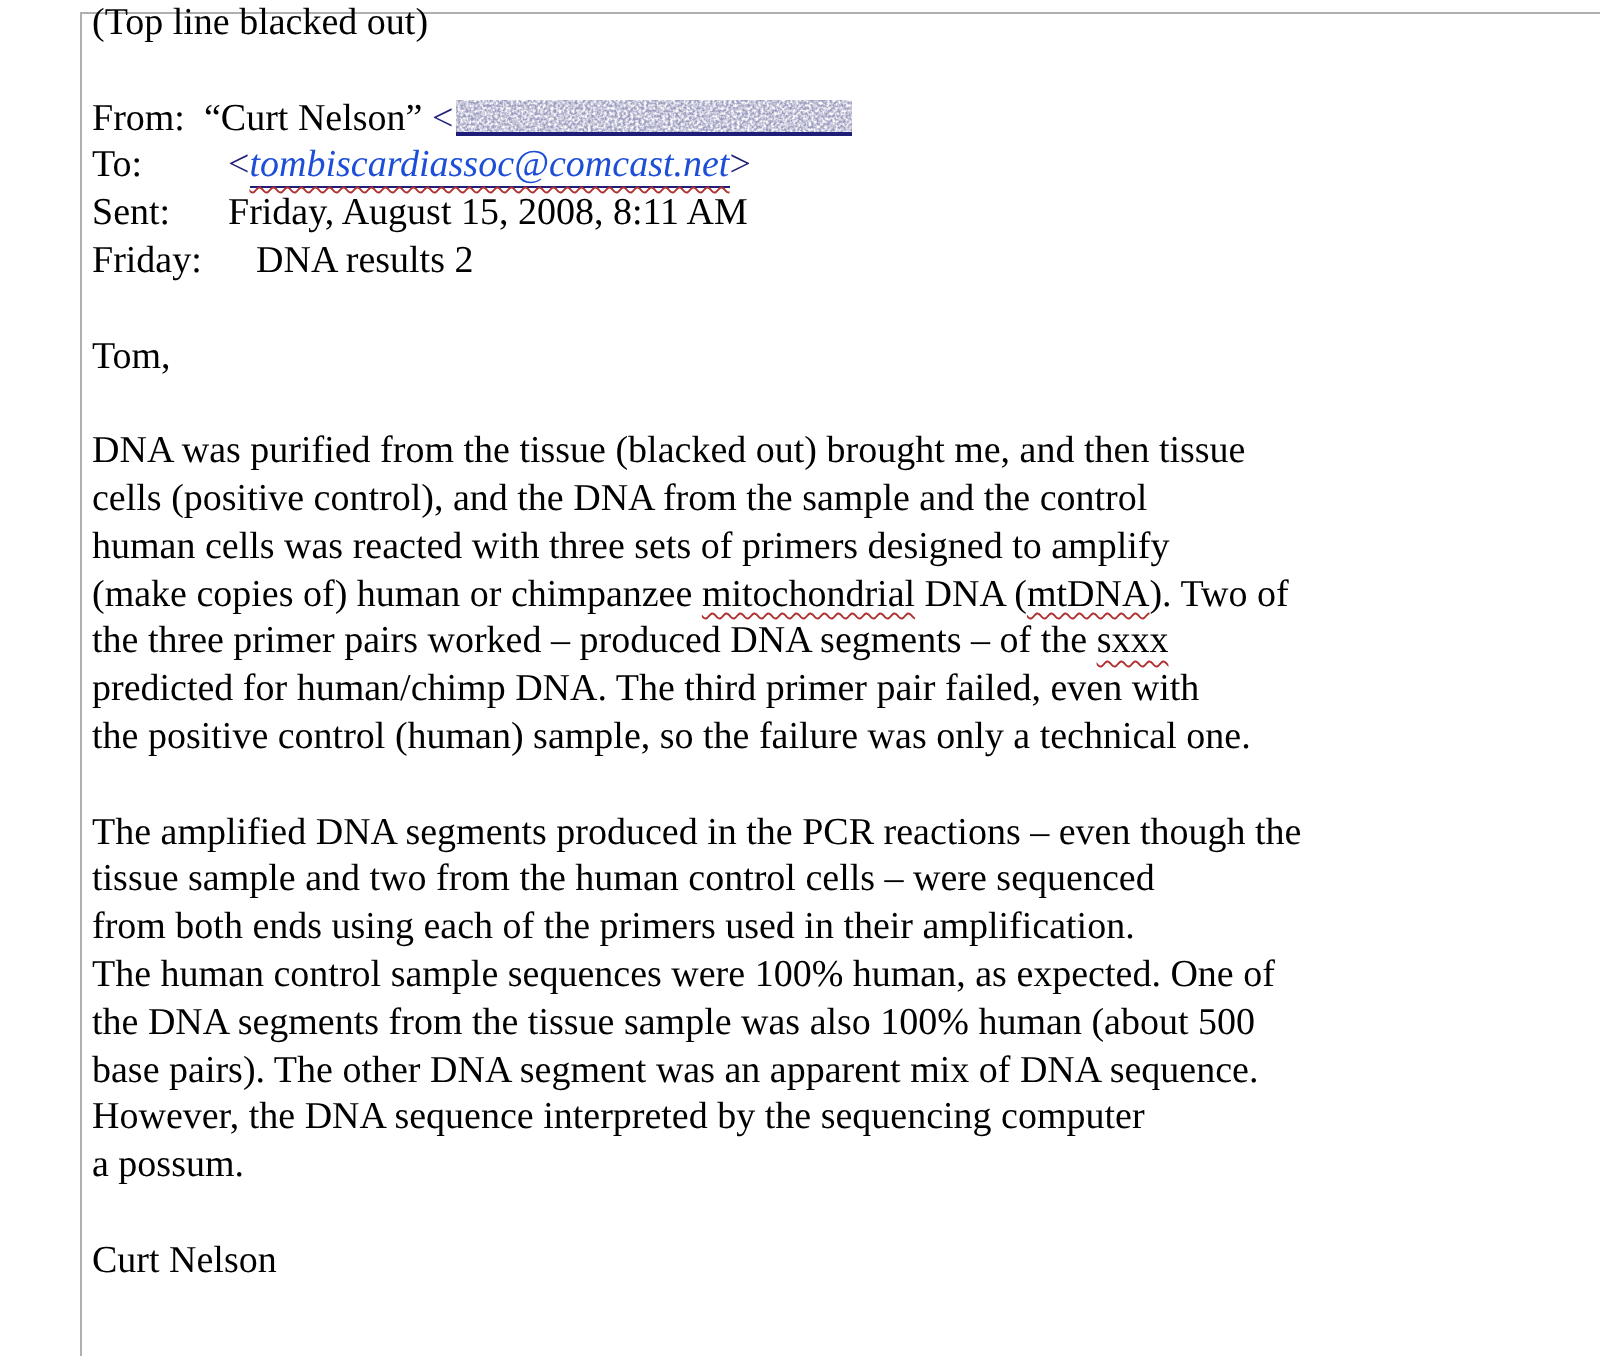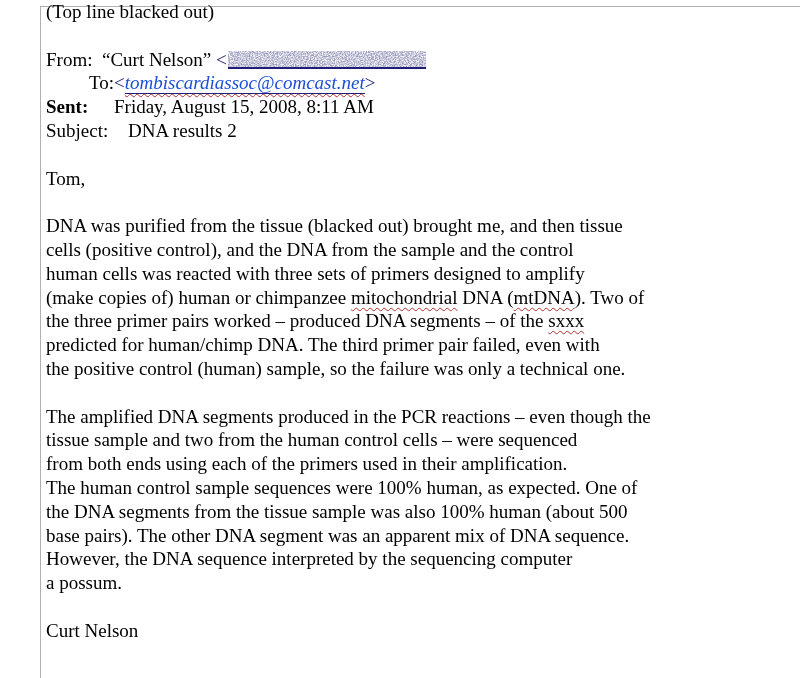--- a/index.html
+++ b/index.html
@@ -21,22 +21,22 @@
     position: absolute; left: 40px; top: 6px; bottom: 0; width: 1px;
     background: #b0b0b0;
   }
   .content {
     position: absolute; left: 46px; top: 0; width: 720px;
   }
   .gap { height: 23.8px; }
   .hrow { white-space: nowrap; }
   .hlabel { display: inline-block; }
   .hlabel.w-from    { width: 56px; }
-  .hlabel.w-to      { width: 68px; text-align: right; }
-  .hlabel.w-sent    { width: 68px; font-weight: bold; }
+  .hlabel.w-to      { width: 68px; }
+  .hlabel.w-sent    { width: 68px; }
   .hlabel.w-subject { width: 82px; }
   .bracket { color: #1e1e78; }
   .to-email {
     color: #1d4ed8;
     border-bottom: 1px solid #1e1e78;
     text-decoration-line: underline;
     text-decoration-style: wavy;
     text-decoration-color: #b03030;
     text-decoration-thickness: 1px;
     text-underline-offset: 4px;
@@ -84,21 +84,21 @@
             </filter>
           </defs>
           <rect x="0" y="0" width="198" height="16" fill="#ffffff"></rect>
           <rect x="0" y="0" width="198" height="16" filter="url(#noiseF)"></rect>
         </svg></span></div>
 
   <div class="hrow"><span class="hlabel w-to">To:</span><span class="bracket">&lt;</span><a class="to-email">tombiscardiassoc@comcast.net</a><span class="bracket">&gt;</span></div>
 
   <div class="hrow"><span class="hlabel w-sent">Sent:</span><span>Friday, August 15, 2008, 8:11 AM</span></div>
 
-  <div class="hrow"><span class="hlabel w-subject">Subject:</span><span>DNA results 2</span></div>
+  <div class="hrow"><span class="hlabel w-subject">Friday:</span><span>DNA results 2</span></div>
 
   <div class="gap"></div>
 
   <div>
       <div class="para">
         <div class="line"><span>Tom,</span></div>
       </div>
       <div class="para">
         <div class="line"><span>DNA was purified from the tissue (blacked out) brought me, and then tissue</span></div>
         <div class="line"><span>cells (positive control), and the DNA from the sample and the control</span></div>

